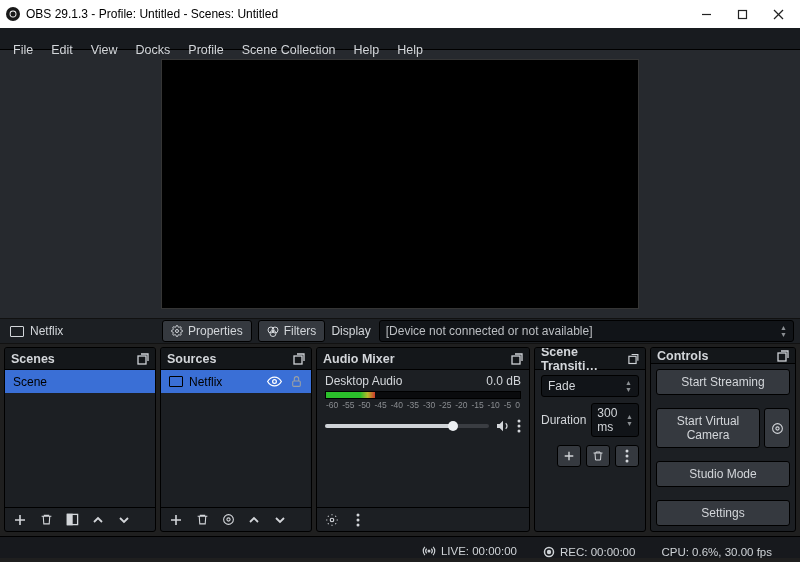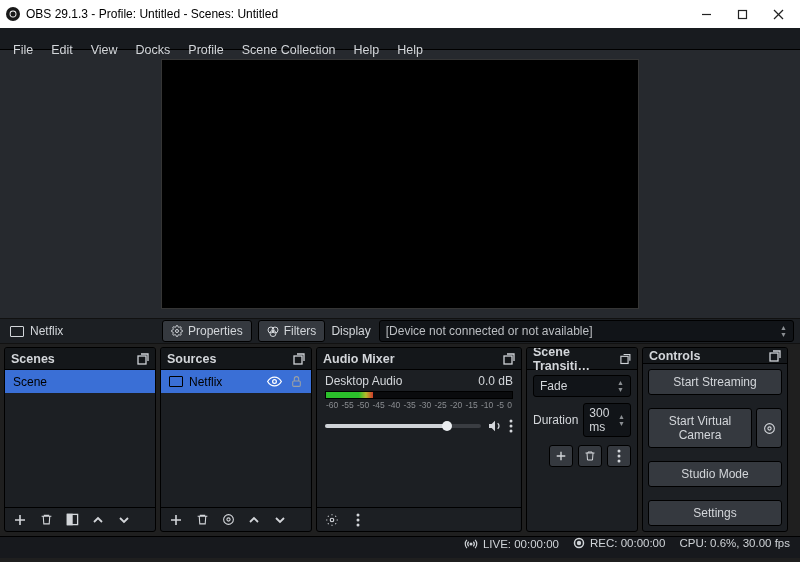--- a/index.html
+++ b/index.html
@@ -21,21 +21,21 @@
   .infobar { height: 26px; background: #1c1f23; display:flex; align-items:center; padding: 0 6px; gap: 6px; border-top:1px solid #111; border-bottom:1px solid #111;}
   .sel-chip { display:flex; align-items:center; gap:6px; padding: 2px 4px; flex:0 0 150px;}
   .sel-chip .mon-ico { width:14px; height:11px; border:1.3px solid #d3d6da; border-radius:1px; position:relative; }
   .btn { background: #35393f; border:1px solid #000; color:#d3d6da; padding: 3px 8px; border-radius:3px; cursor:pointer; display:flex;align-items:center;gap:5px;font-size:12px; }
   .iselect { flex:1; display:flex; align-items:center; gap:8px; }
   .iselect .label { color:#d3d6da; }
   .iselect .sel { flex:1; background:#111418; border:1px solid #000; border-radius:3px; padding:3px 6px; display:flex; align-items:center; justify-content:space-between; color:#bcbfc3; }
   .spin-arrows { display:flex; flex-direction:column; gap:0; margin-left:6px; }
   .spin-arrows span { font-size:7px; line-height:7px; color:#8b8f93; cursor:pointer;}
   
-  .dockrow { display:flex; gap:4px; padding: 3px 12px 4px 4px; height: 192px; }
+  .dockrow { display:flex; gap:4px; padding: 3px 4px 4px 4px; height: 192px; }
   .dock { background:#1c1f23; border:1px solid #000; border-radius:3px; display:flex; flex-direction:column; overflow:hidden; }
   .dock.scenes { width: 152px; }
   .dock.sources { width: 152px; }
   .dock.mixer { flex: 1; }
   .dock.trans { width: 112px; }
   .dock.controls { width: 146px; }
   .dock-head { height:22px; background:#14171a; display:flex; align-items:center; justify-content:space-between; padding:0 6px; border-bottom:1px solid #000; font-weight:600; font-size:12.5px;}
   .dock-head .pop { width:12px; height:12px; cursor:pointer; }
   .dock-body { flex:1; overflow:hidden; position:relative; }
   .dock-foot { height:24px; border-top:1px solid #000; display:flex; align-items:center; padding: 0 4px; gap:4px; }
@@ -64,21 +64,21 @@
   .trans-tools { display:flex; gap:5px; justify-content:flex-end; margin-top:2px;}
   .sqbtn { width:24px; height:22px; background:#35393f; border:1px solid #000; border-radius:3px; display:flex; align-items:center; justify-content:center; cursor:pointer; }
   
   .ctrl-body { padding:5px 5px; display:flex; flex-direction:column; gap:13px; }
   .cbtn { background:#35393f; border:1px solid #000; border-radius:3px; padding:5px 4px; text-align:center; cursor:pointer; font-size:12px;}
   .cbtn.hl { border:2px solid #b03a32; }
   .cbtn-row { display:flex; gap:4px; }
   .cbtn-row .cbtn { flex:1; }
   .gearbtn { width:26px; background:#35393f; border:1px solid #000; border-radius:3px; display:flex;align-items:center;justify-content:center; cursor:pointer;}
   
-  .status { height:22px; background:#17191d; border-top:1px solid #000; display:flex; align-items:flex-start; justify-content:flex-end; gap:14px; padding:0 10px; font-size:11.5px; color:#cfd3d7;}
+  .status { height:22px; background:#17191d; border-top:1px solid #000; display:flex; align-items:flex-end; justify-content:flex-end; gap:26px; padding:0 28px; font-size:11.5px; color:#cfd3d7;}
   .status .sitem { display:flex; align-items:center; gap:5px; }
   svg { display:block; }
 </style>
 </head>
 <body>
 
 <div class="titlebar">
   <div class="app-icon">
     <svg width="8" height="8" viewBox="0 0 10 10">
         <circle cx="5" cy="5" r="4.3" fill="#fff"></circle>

